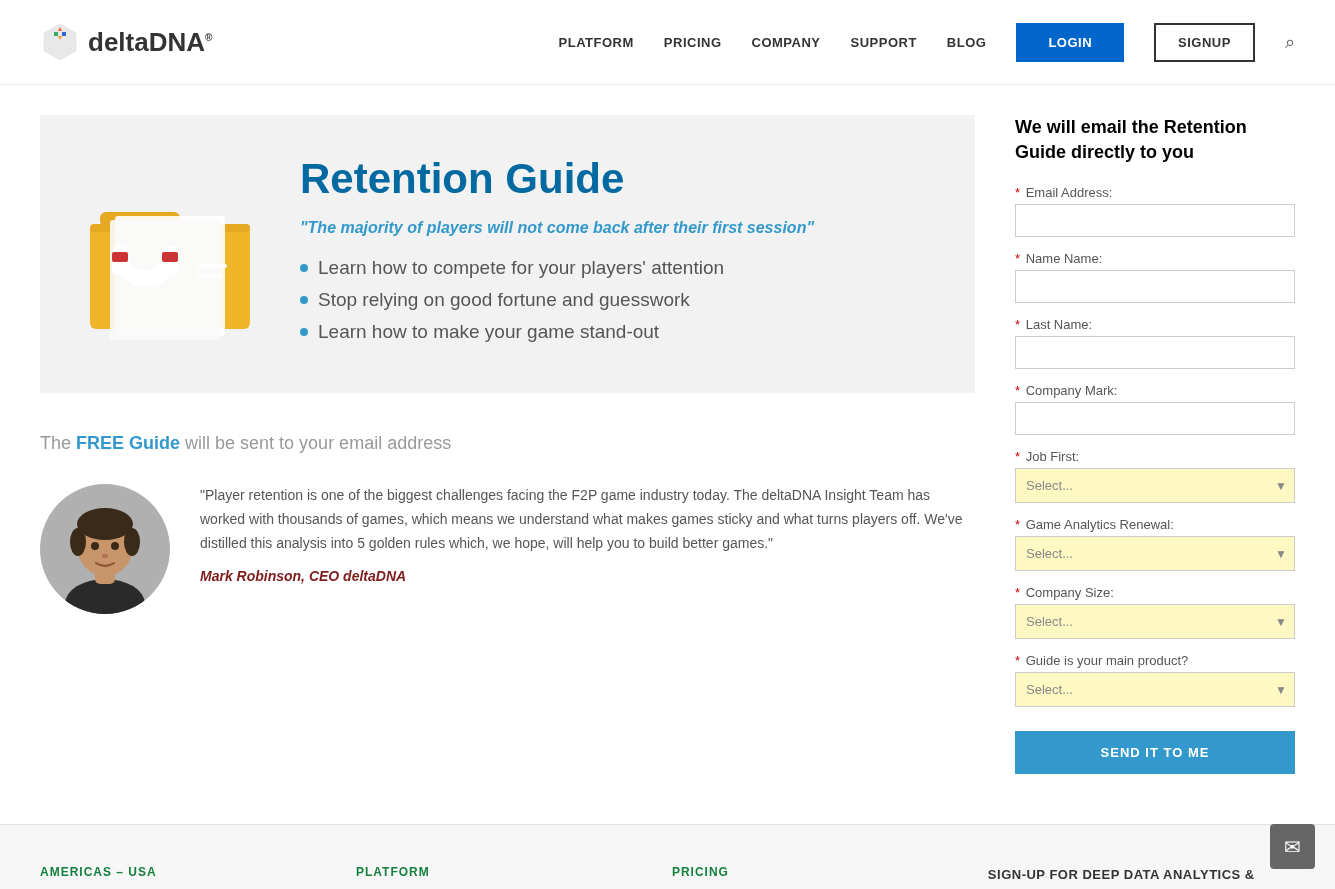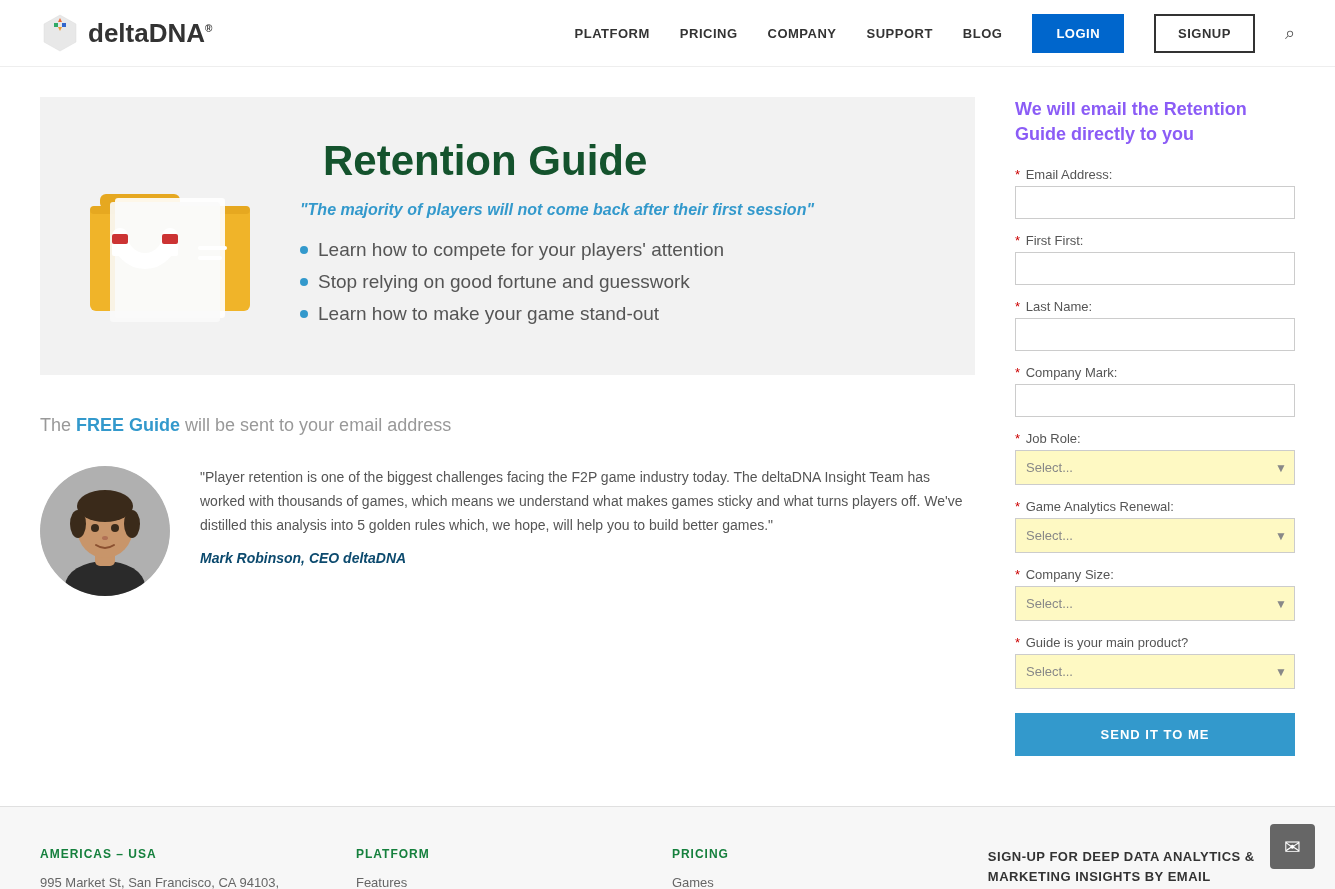--- a/index.html
+++ b/index.html
@@ -4,21 +4,21 @@
   <style>
     * { box-sizing: border-box; margin: 0; padding: 0; }
     body { font-family: 'Arial', sans-serif; font-size: 14px; color: #333; background: #fff; }
 
     
     .header {
       display: flex;
       align-items: center;
       justify-content: space-between;
       padding: 0 40px;
-      height: 67px;
+      height: 85px;
       border-bottom: 1px solid #eee;
       background: #fff;
     }
     .logo {
       display: flex;
       align-items: center;
       gap: 8px;
       text-decoration: none;
     }
     .logo-hex {
@@ -47,21 +47,21 @@
       color: #333;
       font-size: 13px;
       font-weight: 600;
       letter-spacing: 0.5px;
       text-transform: uppercase;
     }
     .btn-login {
       background: #0066cc;
       color: #fff;
       border: none;
-      padding: 12px 24px;
+      padding: 12px 32px;
       font-size: 13px;
       font-weight: 700;
       letter-spacing: 0.5px;
       cursor: pointer;
       text-transform: uppercase;
     }
     .btn-signup {
       background: #fff;
       color: #333;
       border: 2px solid #333;
@@ -100,23 +100,22 @@
       margin-bottom: 40px;
     }
     .folder-icon {
       width: 180px;
       height: 180px;
       flex-shrink: 0;
     }
     .hero-text h1 {
       font-size: 42px;
       font-weight: 700;
-      color: #14532d;
+      color: #0369a1;
       margin-bottom: 16px;
-      margin-left: 23px;
     }
     .hero-text .quote {
       color: #3399cc;
       font-size: 16px;
       font-style: italic;
       margin-bottom: 20px;
       font-weight: 600;
     }
     .hero-text ul {
       list-style: none;
@@ -166,33 +165,33 @@
     }
     .testimonial-text {
       flex: 1;
       font-size: 14px;
       color: #555;
       line-height: 1.7;
     }
     .testimonial-text .author {
       font-weight: 700;
       font-style: italic;
-      color: #0c4a6e;
+      color: #7f1d1d;
       margin-top: 10px;
     }
 
     
     .right-form {
       width: 280px;
       flex-shrink: 0;
     }
     .form-title {
       font-size: 18px;
       font-weight: 700;
-      color: #8b5cf6;
+      color: #000000;
       margin-bottom: 20px;
       line-height: 1.4;
     }
     .form-group {
       margin-bottom: 14px;
     }
     .form-label {
       font-size: 13px;
       color: #555;
       margin-bottom: 4px;
@@ -434,21 +433,21 @@
       <label class="form-label">
         <span class="required-star">*</span>
         <span>Email Address:</span>
       </label>
       <input class="form-input" type="email" style="">
     </div>
 
     <div class="form-group">
       <label class="form-label">
         <span class="required-star">*</span>
-        <span>First First:</span>
+        <span>Name Name:</span>
       </label>
       <input class="form-input" type="text" style="">
     </div>
 
     <div class="form-group">
       <label class="form-label">
         <span class="required-star">*</span>
         <span>Last Name:</span>
       </label>
       <input class="form-input" type="text" style="">
@@ -458,21 +457,21 @@
       <label class="form-label">
         <span class="required-star">*</span>
         <span>Company Mark:</span>
       </label>
       <input class="form-input" type="text" style="">
     </div>
 
     <div class="form-group">
       <label class="form-label">
         <span class="required-star">*</span>
-        <span>Job Role:</span>
+        <span>Job First:</span>
       </label>
       <div class="form-select-wrap">
         <select class="form-select">
           <option value="Select...">Select...</option>
         </select>
         <span class="select-arrow">▼</span>
       </div>
     </div>
 
     <div class="form-group">

